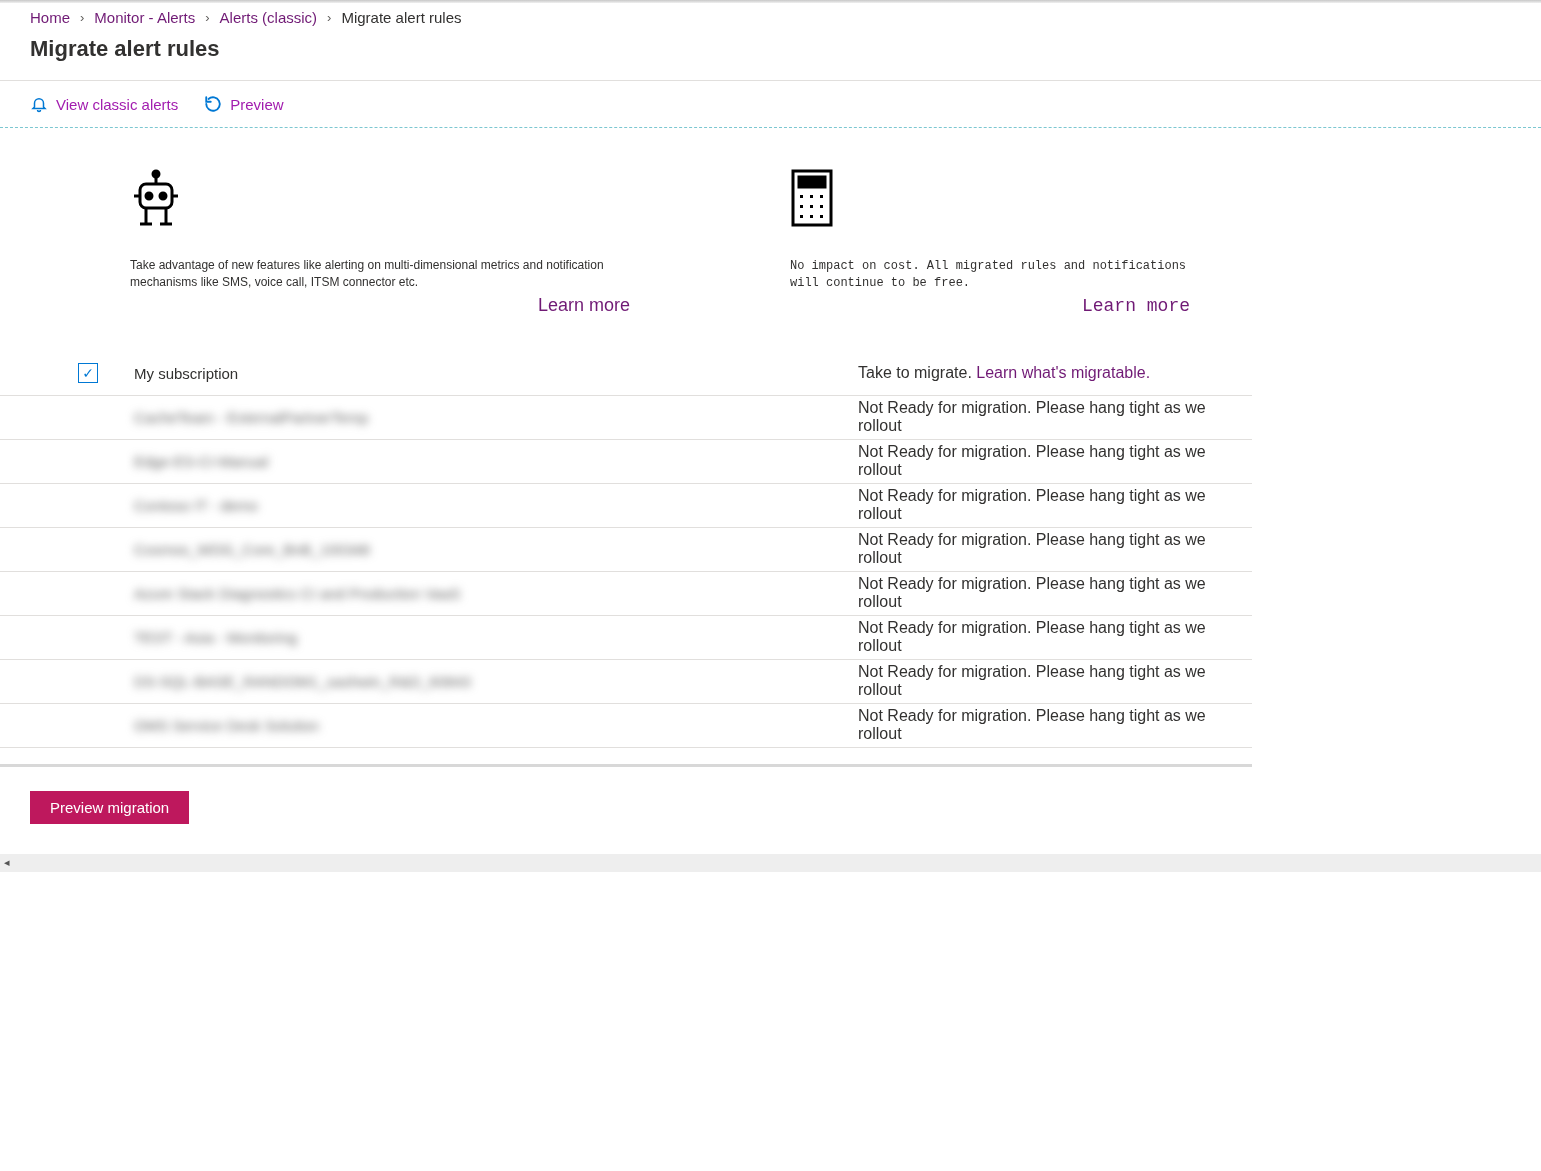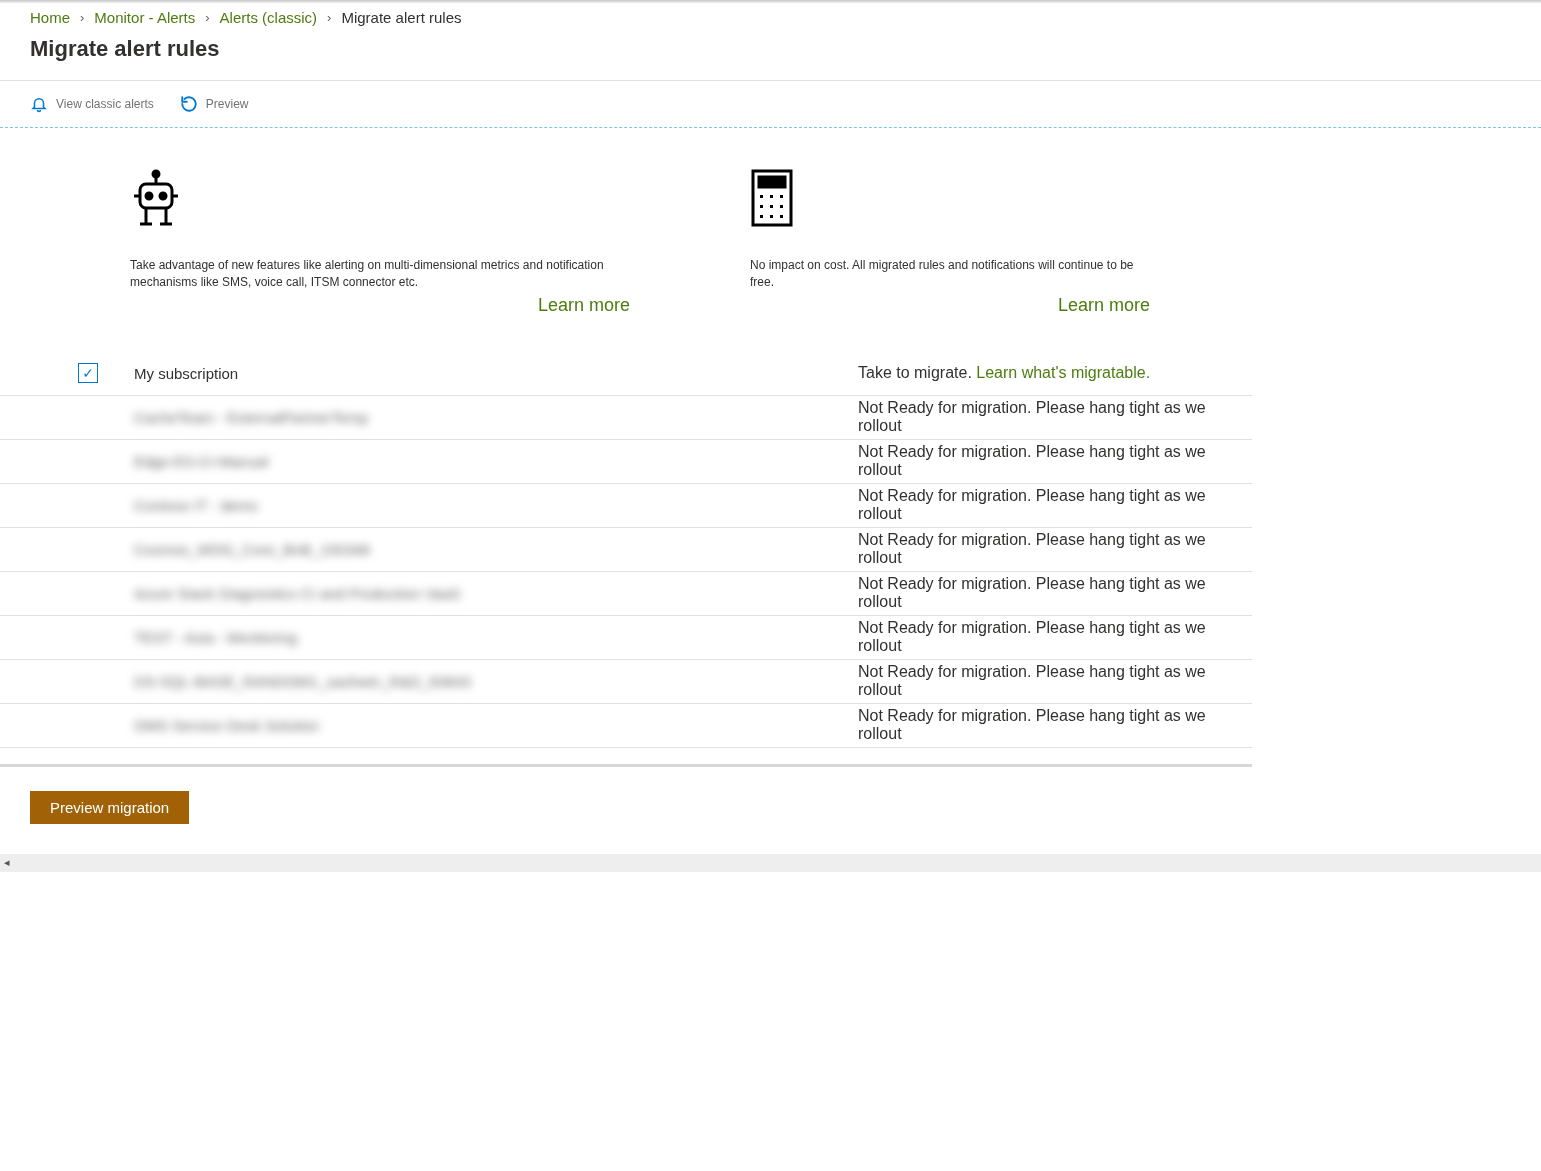--- a/index.html
+++ b/index.html
@@ -4,21 +4,21 @@
 <style>
   * { box-sizing: border-box; }
   html, body {
     margin: 0; padding: 0;
     font-family: "Segoe UI", -apple-system, BlinkMacSystemFont, sans-serif;
     font-size: 14px;
     color: #323130;
     background: #ffffff;
     width: 1541px;
   }
-  a { color: #4d7c0f; text-decoration: none; cursor: pointer; }
+  a { color: #701a75; text-decoration: none; cursor: pointer; }
 
   
   .top-strip {
     height: 3px;
     background: linear-gradient(to bottom, #c8c8c8, #f0f0f0);
   }
 
   
   .breadcrumb {
     padding: 6px 30px 10px 30px;
@@ -43,22 +43,22 @@
     border-bottom: 1px solid #e1dfdd;
   }
 
   
   .toolbar {
     display: flex;
     align-items: center;
     gap: 26px;
     padding: 14px 30px;
     border-bottom: 1px dashed #7cc7d1;
-    font-size: 12px;
-    color: #737373;
+    font-size: 15px;
+    color: #a21caf;
     position: relative;
   }
   .toolbar-item {
     display: inline-flex;
     align-items: center;
     gap: 8px;
     cursor: pointer;
   }
   .toolbar-icon-svg { width: 18px; height: 18px; }
 
@@ -128,21 +128,21 @@
     height: 3px;
     background: #d8d8d8;
     max-width: 1252px;
   }
 
   
   .footer-actions {
     padding: 24px 30px 30px 30px;
   }
   .btn-primary {
-    background: #a16207;
+    background: #be185d;
     color: #fff;
     border: none;
     font-size: 15px;
     padding: 8px 20px;
     cursor: pointer;
   }
 
   
   .bottom-bar {
     background: #eeeeee;
@@ -205,21 +205,21 @@
           <line x1="16" y1="40" x2="16" y2="56"></line>
           <line x1="36" y1="40" x2="36" y2="56"></line>
           <line x1="10" y1="56" x2="22" y2="56"></line>
           <line x1="30" y1="56" x2="42" y2="56"></line>
         </svg>
       </div>
       <div class="feature-text">Take advantage of new features like alerting on multi-dimensional metrics and notification mechanisms like SMS, voice call, ITSM connector etc.</div>
       <a class="feature-learn">Learn more</a>
     </div>
 
-    <div class="feature-card" style="flex:0 0 400px; margin-left:60px;">
+    <div class="feature-card" style="flex:0 0 400px; margin-left:100px;font-family:Liberation Mono, monospace;">
       <div class="feature-icon">
         <svg width="44" height="60" viewBox="0 0 44 60" fill="none" stroke="#000" stroke-width="3">
           <rect x="3" y="3" width="38" height="54"></rect>
           <rect x="9" y="9" width="26" height="10" fill="#000"></rect>
           <rect x="10" y="27" width="3" height="3" fill="#000" stroke="none"></rect>
           <rect x="20" y="27" width="3" height="3" fill="#000" stroke="none"></rect>
           <rect x="30" y="27" width="3" height="3" fill="#000" stroke="none"></rect>
           <rect x="10" y="37" width="3" height="3" fill="#000" stroke="none"></rect>
           <rect x="20" y="37" width="3" height="3" fill="#000" stroke="none"></rect>
           <rect x="30" y="37" width="3" height="3" fill="#000" stroke="none"></rect>

